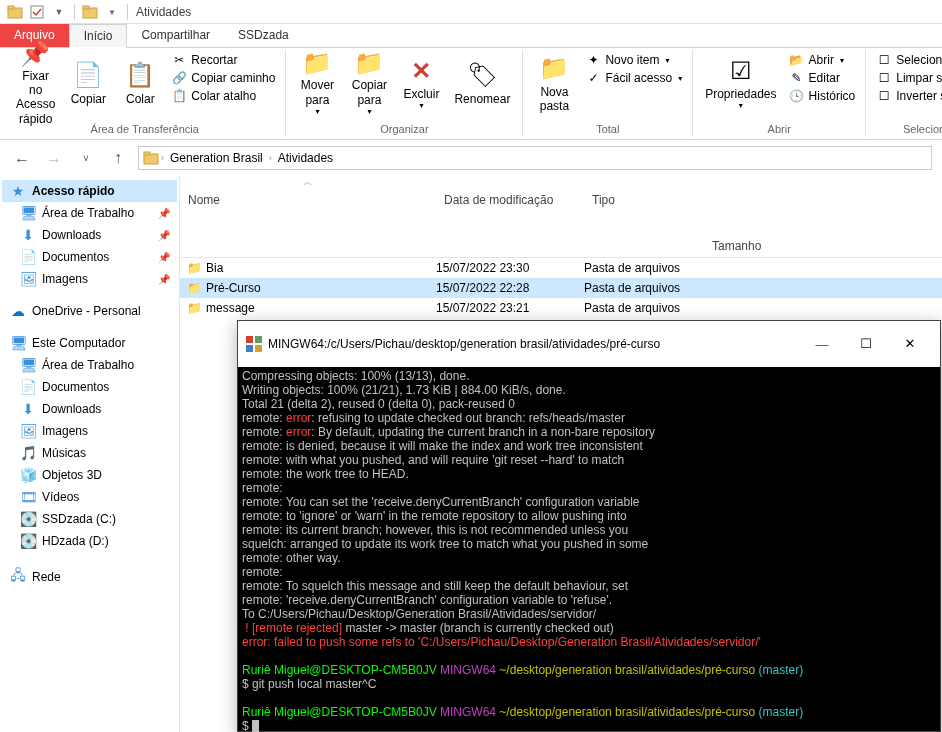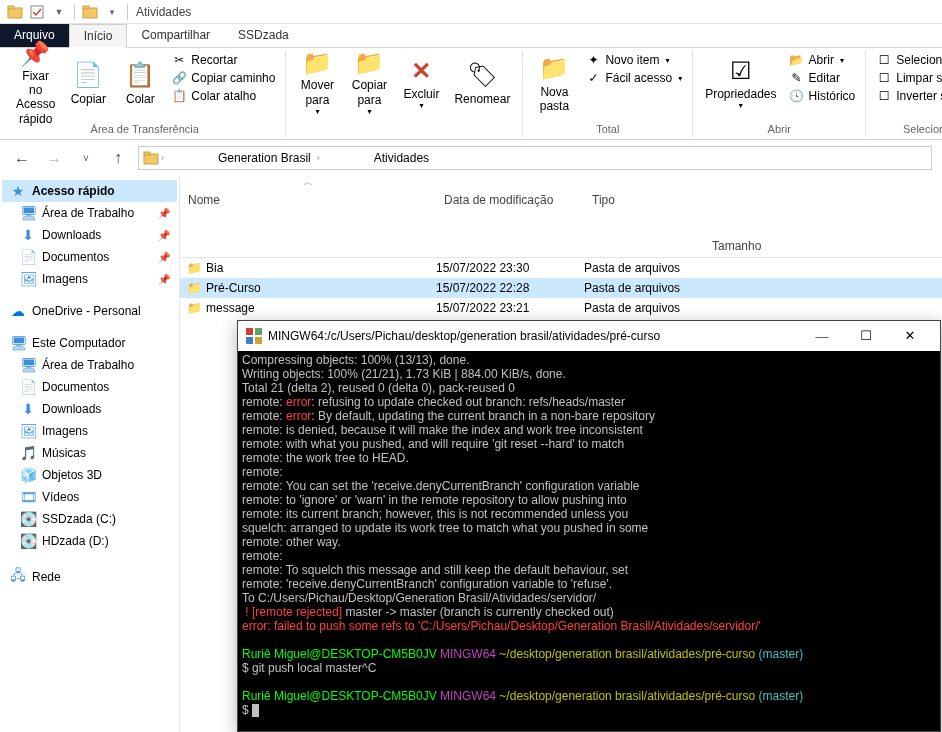--- a/index.html
+++ b/index.html
@@ -6,38 +6,38 @@
 body { background: #fff; width: 942px; height: 732px; position: relative; overflow: hidden; }
 
 .qat { height: 24px; background: #fff; display: flex; align-items: center; padding: 0 4px; border-bottom: 1px solid #e0e0e0; }
 .qat-item { width: 22px; height: 22px; display: flex; align-items: center; justify-content: center; }
 .qat-folder { color: #f0c869; }
 .qat-sep { width: 1px; height: 16px; background: #ccc; margin: 0 4px; }
 .qat-title { color: #444; margin-left: 4px; }
 
 .tabs { height: 24px; background: #fff; display: flex; border-bottom: 1px solid #d0d0d0; }
 .tab { padding: 4px 14px; color: #333; cursor: pointer; }
-.tab.file { background: #0f172a; color: #fff; }
+.tab.file { background: #ef4444; color: #fff; }
 .tab.active { border: 1px solid #d0d0d0; border-bottom: 1px solid #fff; background: #f5f5f5; margin-bottom: -1px; }
 
 .ribbon { height: 92px; background: #fff; border-bottom: 1px solid #d0d0d0; display: flex; padding: 2px 4px; }
 .rgroup { display: flex; flex-direction: column; border-right: 1px solid #e1e1e1; padding: 0 6px; }
 .rgroup-body { flex: 1; display: flex; align-items: flex-start; gap: 2px; }
 .rgroup-label { text-align: center; color: #666; font-size: 11px; padding: 2px 0; }
 .rbtn-lg { display: flex; flex-direction: column; align-items: center; justify-content: center; padding: 2px 6px; text-align: center; line-height: 1.2; min-width: 50px; height: 66px; cursor: pointer; }
 .rbtn-lg .ico { font-size: 24px; height: 32px; display: flex; align-items: center; }
 .rbtn-sm-col { display: flex; flex-direction: column; gap: 2px; padding-top: 2px; }
 .rbtn-sm { display: flex; align-items: center; gap: 4px; padding: 1px 4px; cursor: pointer; white-space: nowrap; }
 .rbtn-sm .ico { width: 16px; text-align: center; }
 
 .addr-bar { height: 36px; display: flex; align-items: center; padding: 0 10px; gap: 8px; }
 .nav-btn { width: 24px; height: 24px; display: flex; align-items: center; justify-content: center; color: #505050; font-size: 16px; cursor: pointer; }
 .nav-btn.disabled { color: #bbb; }
 .addr-box { flex: 1; height: 24px; border: 1px solid #ccc; display: flex; align-items: center; padding: 0 4px; gap: 2px; background: #fff; }
-.crumb { padding: 0 4px; cursor: pointer; margin-left: 48px; }
+.crumb { padding: 0 4px; cursor: pointer; }
 .crumb-sep { color: #888; font-size: 9px; }
 
 .explorer-body { display: flex; height: 580px; }
 .nav-pane { width: 180px; border-right: 1px solid #e5e5e5; padding: 4px 2px; overflow: hidden; }
 .nav-item { display: flex; align-items: center; gap: 6px; padding: 3px 6px 3px 18px; cursor: pointer; white-space: nowrap; }
 .nav-item.root { padding-left: 8px; }
 .nav-item.selected { background: #cce8ff; }
 .nav-item .ico { width: 16px; text-align: center; font-size: 14px; }
 .nav-item .pin { margin-left: auto; color: #888; font-size: 10px; }
 .nav-spacer { height: 10px; }
@@ -48,21 +48,21 @@
 .col-name { width: 256px; }
 .col-date { width: 148px; }
 .col-type { width: 120px; }
 .col-size { width: 90px; margin-top: 46px; }
 .fl-row { display: flex; padding: 3px 0; align-items: center; cursor: pointer; }
 .fl-row.selected { background: #cce8ff; }
 .fl-row .ico { width: 18px; text-align: center; margin: 0 2px 0 6px; color: #f0c869; }
 .sort-ind { text-align: center; color: #888; font-size: 9px; width: 256px; }
 
 .terminal { position: absolute; left: 237px; top: 320px; width: 704px; height: 412px; background: #000; border: 1px solid #444; box-shadow: 0 4px 16px rgba(0,0,0,0.3); }
-.term-title { height: 30px; background: #fff; display: flex; align-items: center; padding: 0 8px; }
+.term-title { height: 46px; background: #fff; display: flex; align-items: center; padding: 0 8px; }
 .term-title-ico { width: 16px; height: 16px; margin-right: 6px; }
 .term-title-text { flex: 1; font-size: 12px; overflow: hidden; text-overflow: ellipsis; white-space: nowrap; }
 .term-ctrl { width: 44px; height: 30px; display: flex; align-items: center; justify-content: center; cursor: pointer; font-size: 13px; font-family: "Segoe UI Symbol"; }
 .term-body { padding: 2px 4px; font-family: Consolas, monospace; font-size: 12px; line-height: 14px; color: #c0c0c0; white-space: pre; overflow: hidden; }
 .t-red { color: #ff4040; }
 .t-yellow { color: #c0c000; }
 .t-green { color: #00ff00; }
 .t-purple { color: #c040c0; }
 .t-cyan { color: #40c0c0; }
 .cursor { display: inline-block; width: 7px; height: 13px; background: #c0c0c0; vertical-align: text-bottom; }
@@ -156,20 +156,21 @@
       <div class="rbtn-lg">
           <span class="ico" style="color:#d04030;font-weight:bold">✕</span>
           <span>Excluir</span>
           <span style="font-size:8px">▾</span>
         </div>
       <div class="rbtn-lg">
           <span class="ico">🏷</span>
           <span>Renomear</span>
         </div>
     </div>
+    <div class="rgroup-label">Organizar</div>
   </div>
 
   <div class="rgroup">
     <div class="rgroup-body">
       <div class="rbtn-lg">
           <span class="ico">📁</span>
           <span style="white-space:pre-line">Nova
 pasta</span>
         </div>
       <div class="rbtn-sm-col">

